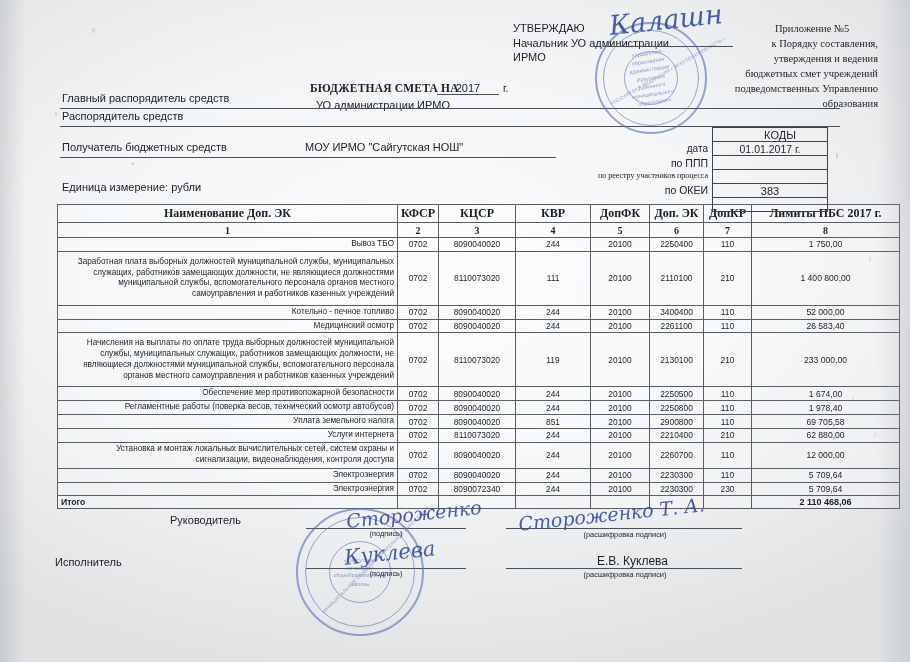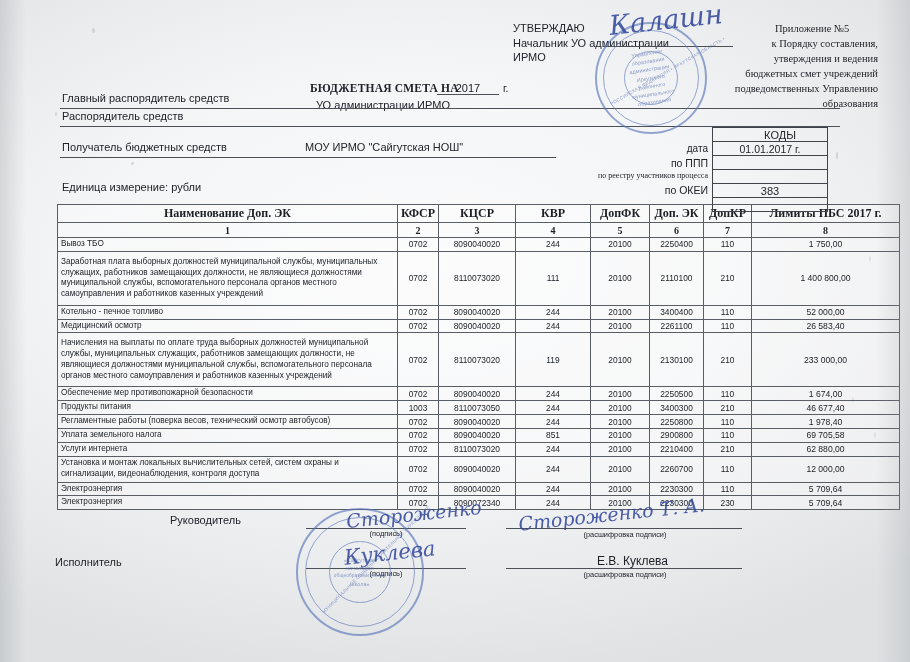--- a/index.html
+++ b/index.html
@@ -95,21 +95,21 @@
     height: 15px;
   }
   #grid td.num {
     font-family: "Liberation Serif", serif;
     font-weight: bold;
     font-size: 10px;
     text-align: center;
     height: 12px;
   }
   #grid td.name {
-    text-align: left;
+    text-align: right;
     line-height: 1.32;
     font-size: 8.2px;
   }
   #grid td.c  { text-align: center; font-size: 8.4px; }
   #grid td.am { text-align: center; font-size: 8.6px; }
   #grid td.total-lbl { font-weight: bold; font-size: 8.6px; }
   #grid td.total-val { font-weight: bold; font-size: 9px; text-align: center; }
 
   
   .stamp {
@@ -338,30 +338,20 @@
         <td class="name">Обеспечение мер противопожарной безопасности</td>
         <td class="c">0702</td>
         <td class="c">8090040020</td>
         <td class="c">244</td>
         <td class="c">20100</td>
         <td class="c">2250500</td>
         <td class="c">110</td>
         <td class="am">1 674,00</td>
       </tr>
       <tr>
-        <td class="name">Продукты питания</td>
-        <td class="c">1003</td>
-        <td class="c">8110073050</td>
-        <td class="c">244</td>
-        <td class="c">20100</td>
-        <td class="c">3400300</td>
-        <td class="c">210</td>
-        <td class="am">46 677,40</td>
-      </tr>
-      <tr>
         <td class="name">Регламентные работы (поверка весов, технический осмотр автобусов)</td>
         <td class="c">0702</td>
         <td class="c">8090040020</td>
         <td class="c">244</td>
         <td class="c">20100</td>
         <td class="c">2250800</td>
         <td class="c">110</td>
         <td class="am">1 978,40</td>
       </tr>
       <tr>
@@ -406,20 +396,30 @@
       </tr>
       <tr>
         <td class="name">Электроэнергия</td>
         <td class="c">0702</td>
         <td class="c">8090072340</td>
         <td class="c">244</td>
         <td class="c">20100</td>
         <td class="c">2230300</td>
         <td class="c">230</td>
         <td class="am">5 709,64</td>
+      </tr>
+      <tr>
+        <td class="total-lbl">Итого</td>
+        <td>&nbsp;</td>
+        <td>&nbsp;</td>
+        <td>&nbsp;</td>
+        <td>&nbsp;</td>
+        <td>&nbsp;</td>
+        <td>&nbsp;</td>
+        <td class="total-val">2 110 468,06</td>
       </tr>
     </tbody>
   </table>
 
   <div class="t" style="left:170px;top:514px;font-size:11px;">Руководитель</div>
 
   <div class="sigline" style="left:306px;top:528px;width:160px;"></div>
   <div class="sig" style="left:346px;top:503px;font-size:19px;">Стороженко</div>
   <div class="cap" style="left:346px;top:529px;width:80px;">(подпись)</div>
 

